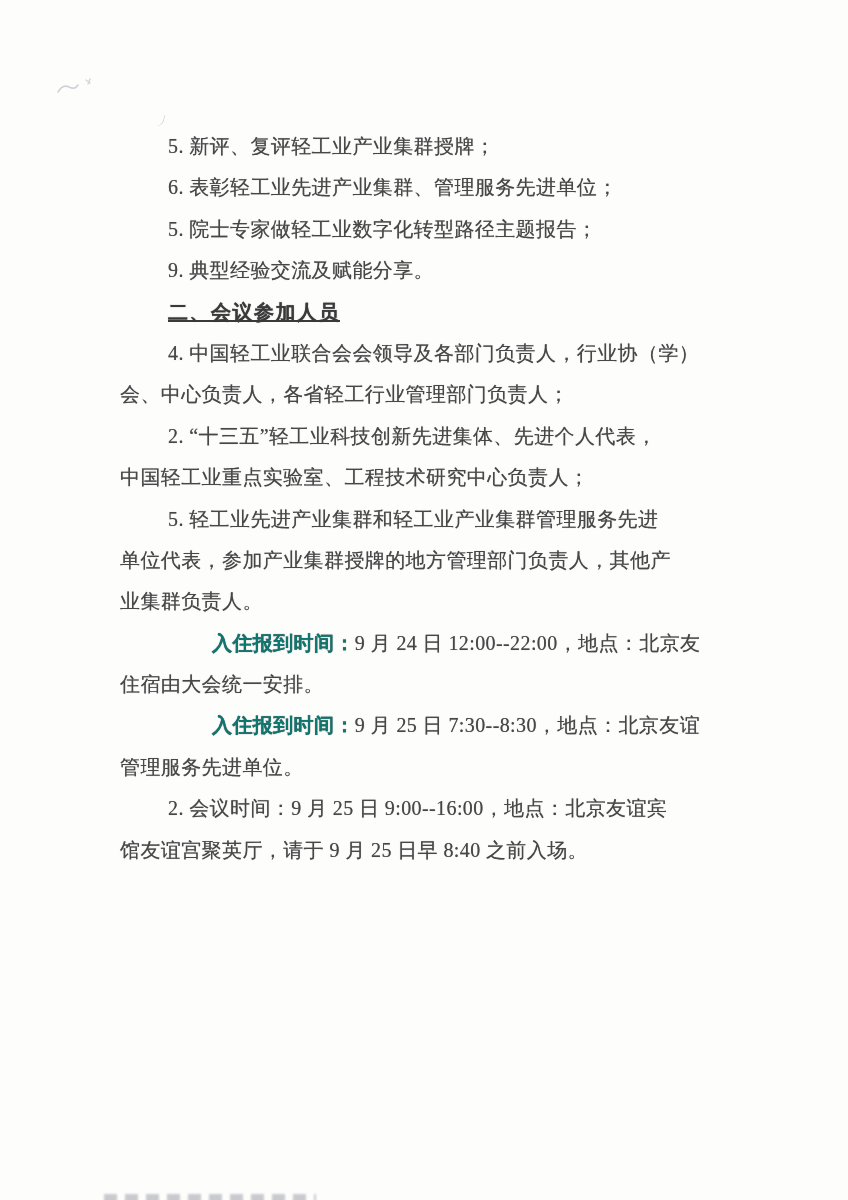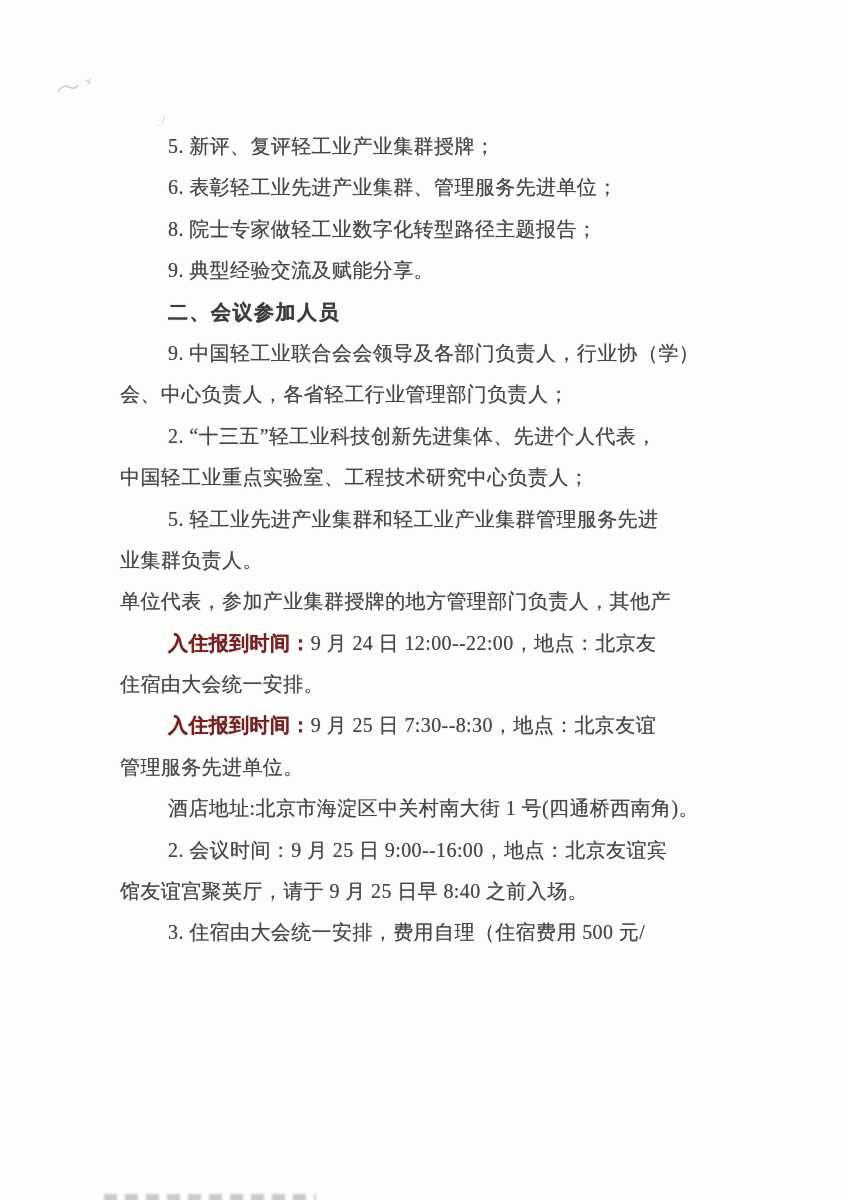--- a/index.html
+++ b/index.html
@@ -32,25 +32,27 @@
     letter-spacing: 0.4px;
     white-space: nowrap;
     text-shadow: 0 0 0.7px rgba(90,90,95,0.75);
   }
   .ln.indent { padding-left: 48px; }
   .ln.heading {
     font-weight: 700;
     color: #3a3a3a;
     letter-spacing: 1.5px;
     text-shadow: 0 0 0.9px rgba(55,55,60,0.9);
+    text-decoration: underline;
   }
   .ln .lead {
     font-weight: 700;
-    color: #7f1d1d;
+    color: #0f766e;
     text-shadow: 0 0 0.9px rgba(55,55,60,0.9);
+    margin-left: 44px;
   }
   
   .artifact-pencil {
     position: absolute;
     left: 56px;
     top: 76px;
     opacity: 0.75;
   }
   
   .artifact-tick {
@@ -86,35 +88,33 @@
   <svg class="artifact-pencil" width="42" height="22" viewBox="0 0 42 22">
     <path d="M2 16 Q 7 8 13 11 T 22 9" fill="none" stroke="#bfc4cb" stroke-width="1.6" stroke-linecap="round"></path>
     <path d="M30 4 l4 3 M34 3 l-2 5" fill="none" stroke="#c6cad0" stroke-width="1.4" stroke-linecap="round"></path>
   </svg>
 
   <div class="artifact-tick"></div>
 
   <main class="textblock">
     <p class="ln indent">5. 新评、复评轻工业产业集群授牌；</p>
     <p class="ln indent">6. 表彰轻工业先进产业集群、管理服务先进单位；</p>
-    <p class="ln indent">8. 院士专家做轻工业数字化转型路径主题报告；</p>
+    <p class="ln indent">5. 院士专家做轻工业数字化转型路径主题报告；</p>
     <p class="ln indent">9. 典型经验交流及赋能分享。</p>
     <p class="ln indent heading">二、会议参加人员</p>
-    <p class="ln indent">9. 中国轻工业联合会会领导及各部门负责人，行业协（学）</p>
+    <p class="ln indent">4. 中国轻工业联合会会领导及各部门负责人，行业协（学）</p>
     <p class="ln">会、中心负责人，各省轻工行业管理部门负责人；</p>
     <p class="ln indent">2. “十三五”轻工业科技创新先进集体、先进个人代表，</p>
     <p class="ln">中国轻工业重点实验室、工程技术研究中心负责人；</p>
     <p class="ln indent">5. 轻工业先进产业集群和轻工业产业集群管理服务先进</p>
+    <p class="ln">单位代表，参加产业集群授牌的地方管理部门负责人，其他产</p>
     <p class="ln">业集群负责人。</p>
-    <p class="ln">单位代表，参加产业集群授牌的地方管理部门负责人，其他产</p>
     <p class="ln indent"><span class="lead">入住报到时间：</span><span>9 月 24 日 12:00--22:00，地点：北京友</span></p>
     <p class="ln">住宿由大会统一安排。</p>
     <p class="ln indent"><span class="lead">入住报到时间：</span><span>9 月 25 日 7:30--8:30，地点：北京友谊</span></p>
     <p class="ln">管理服务先进单位。</p>
-    <p class="ln indent">酒店地址:北京市海淀区中关村南大街 1 号(四通桥西南角)。</p>
     <p class="ln indent">2. 会议时间：9 月 25 日 9:00--16:00，地点：北京友谊宾</p>
     <p class="ln">馆友谊宫聚英厅，请于 9 月 25 日早 8:40 之前入场。</p>
-    <p class="ln indent">3. 住宿由大会统一安排，费用自理（住宿费用 500 元/</p>
   </main>
 
   <div class="artifact-smudge"></div>
 
 </div>
 
 </body></html>

